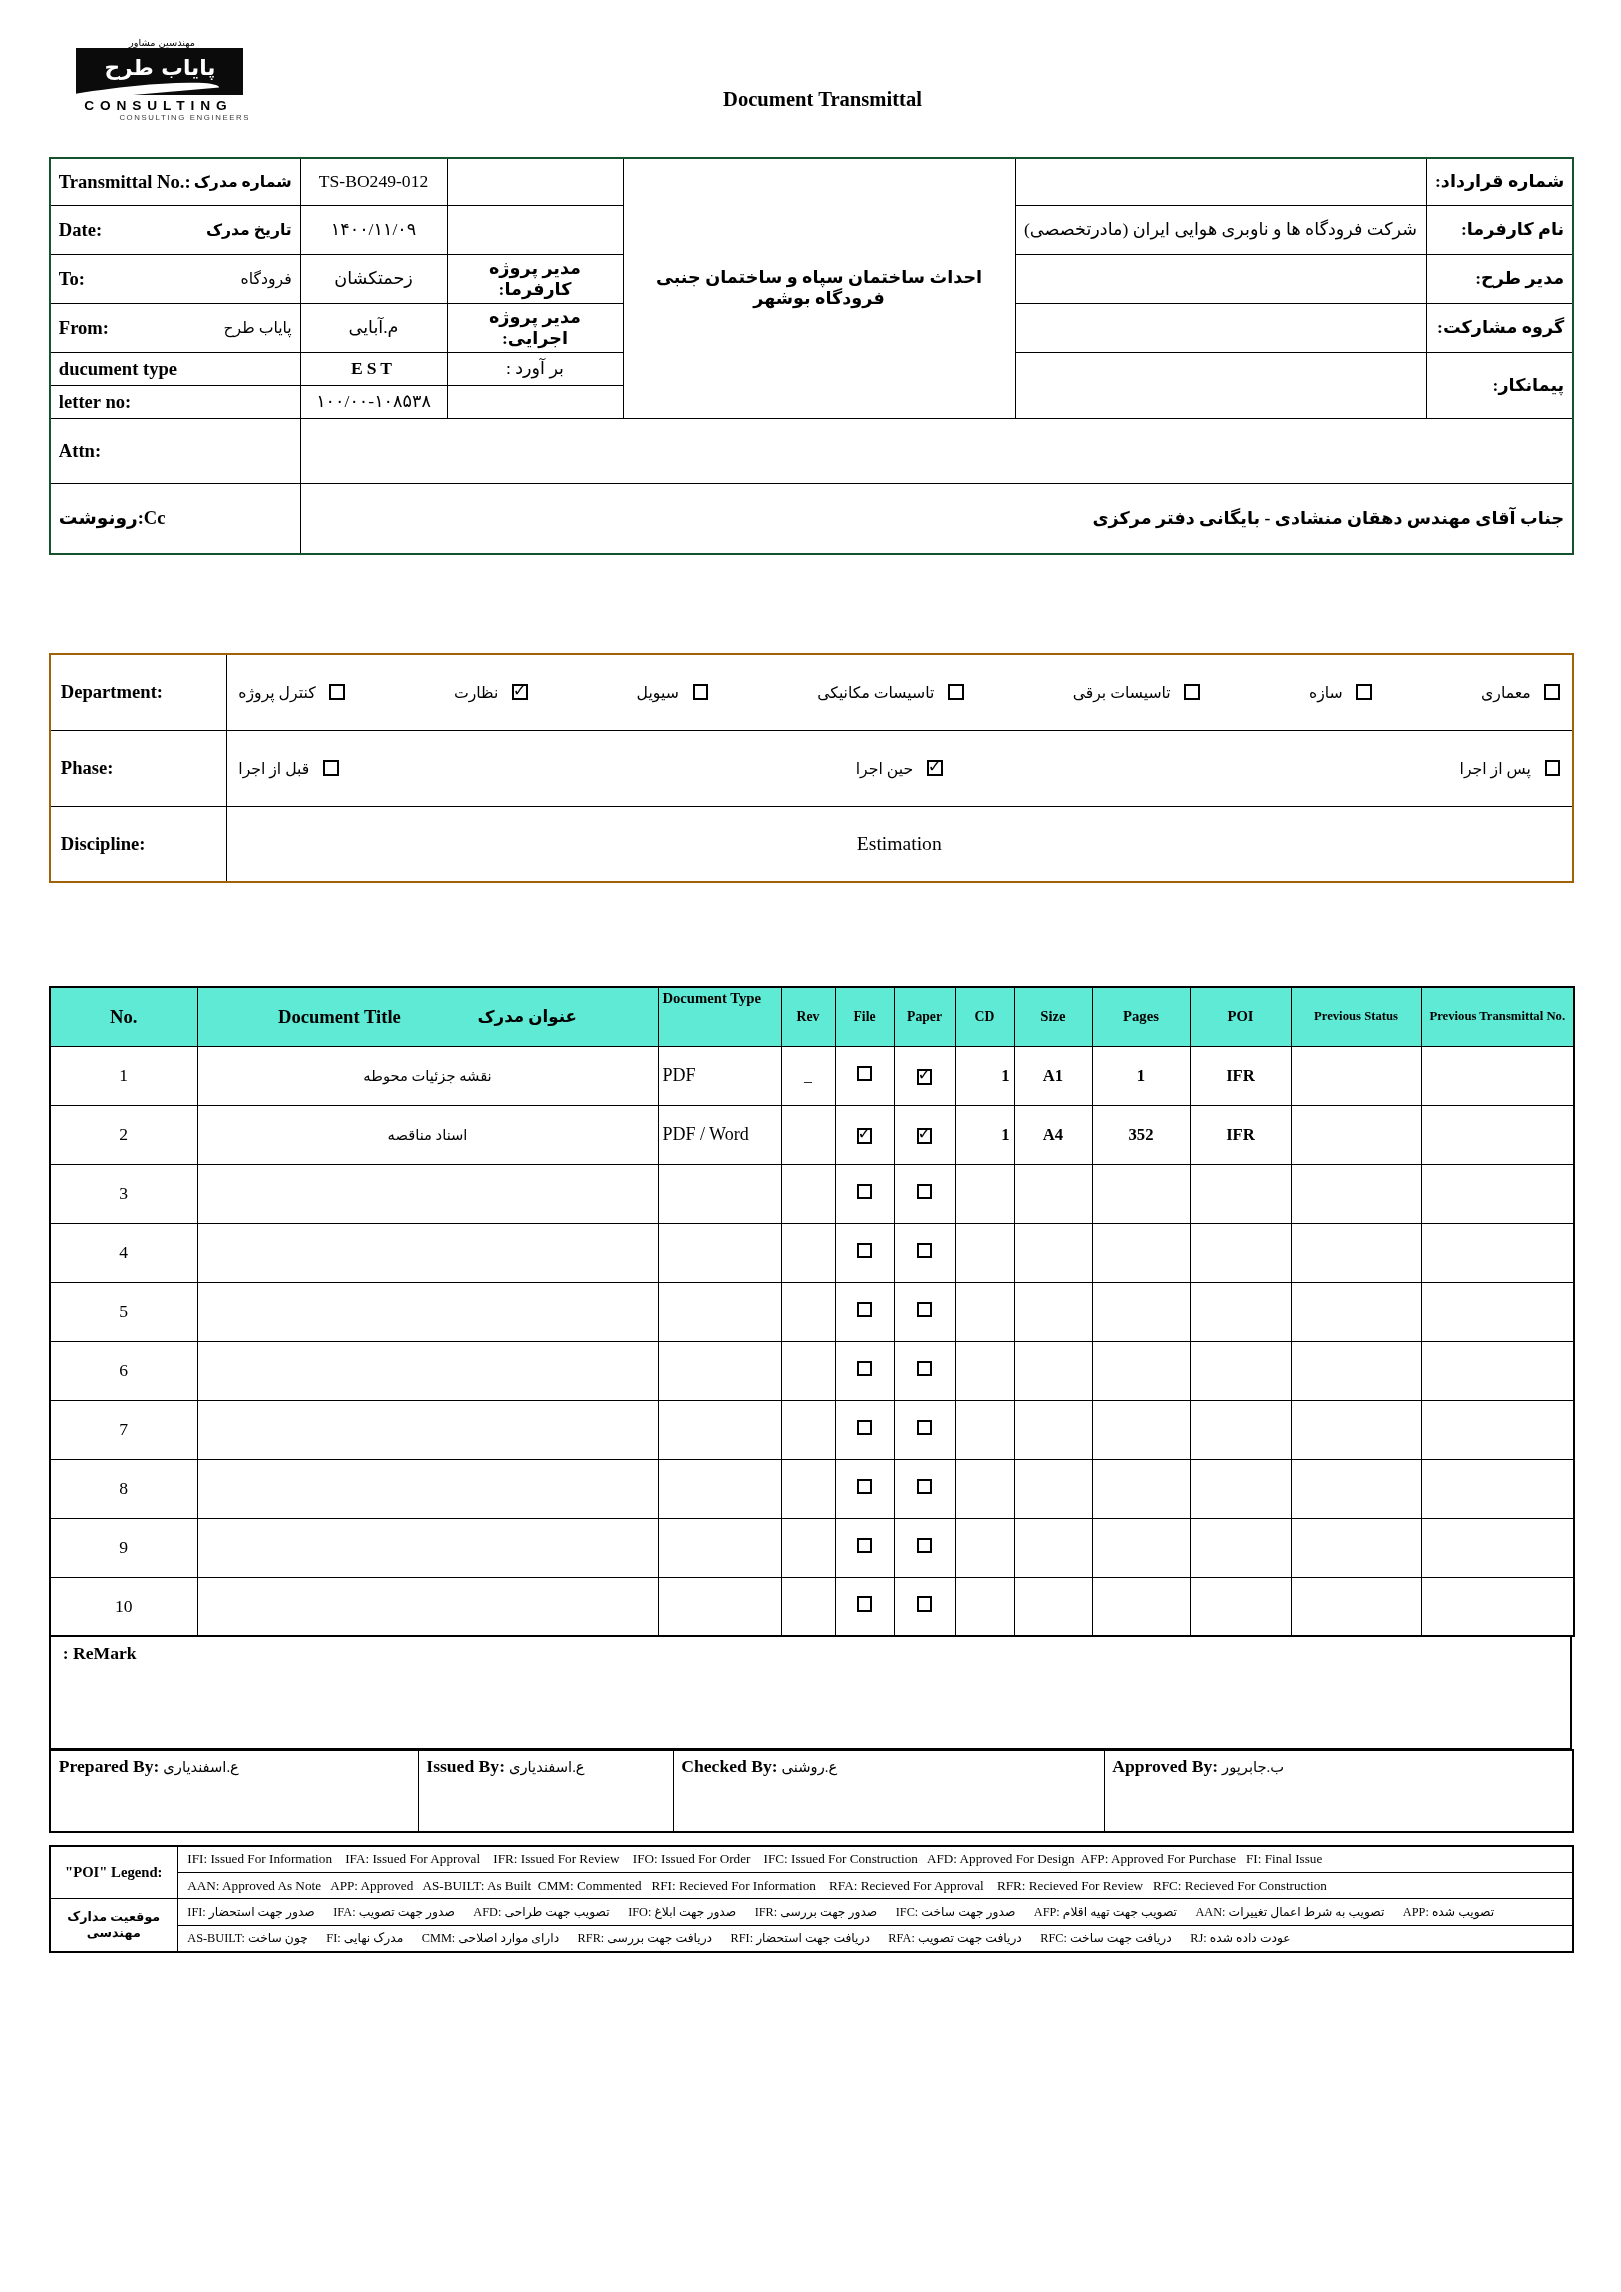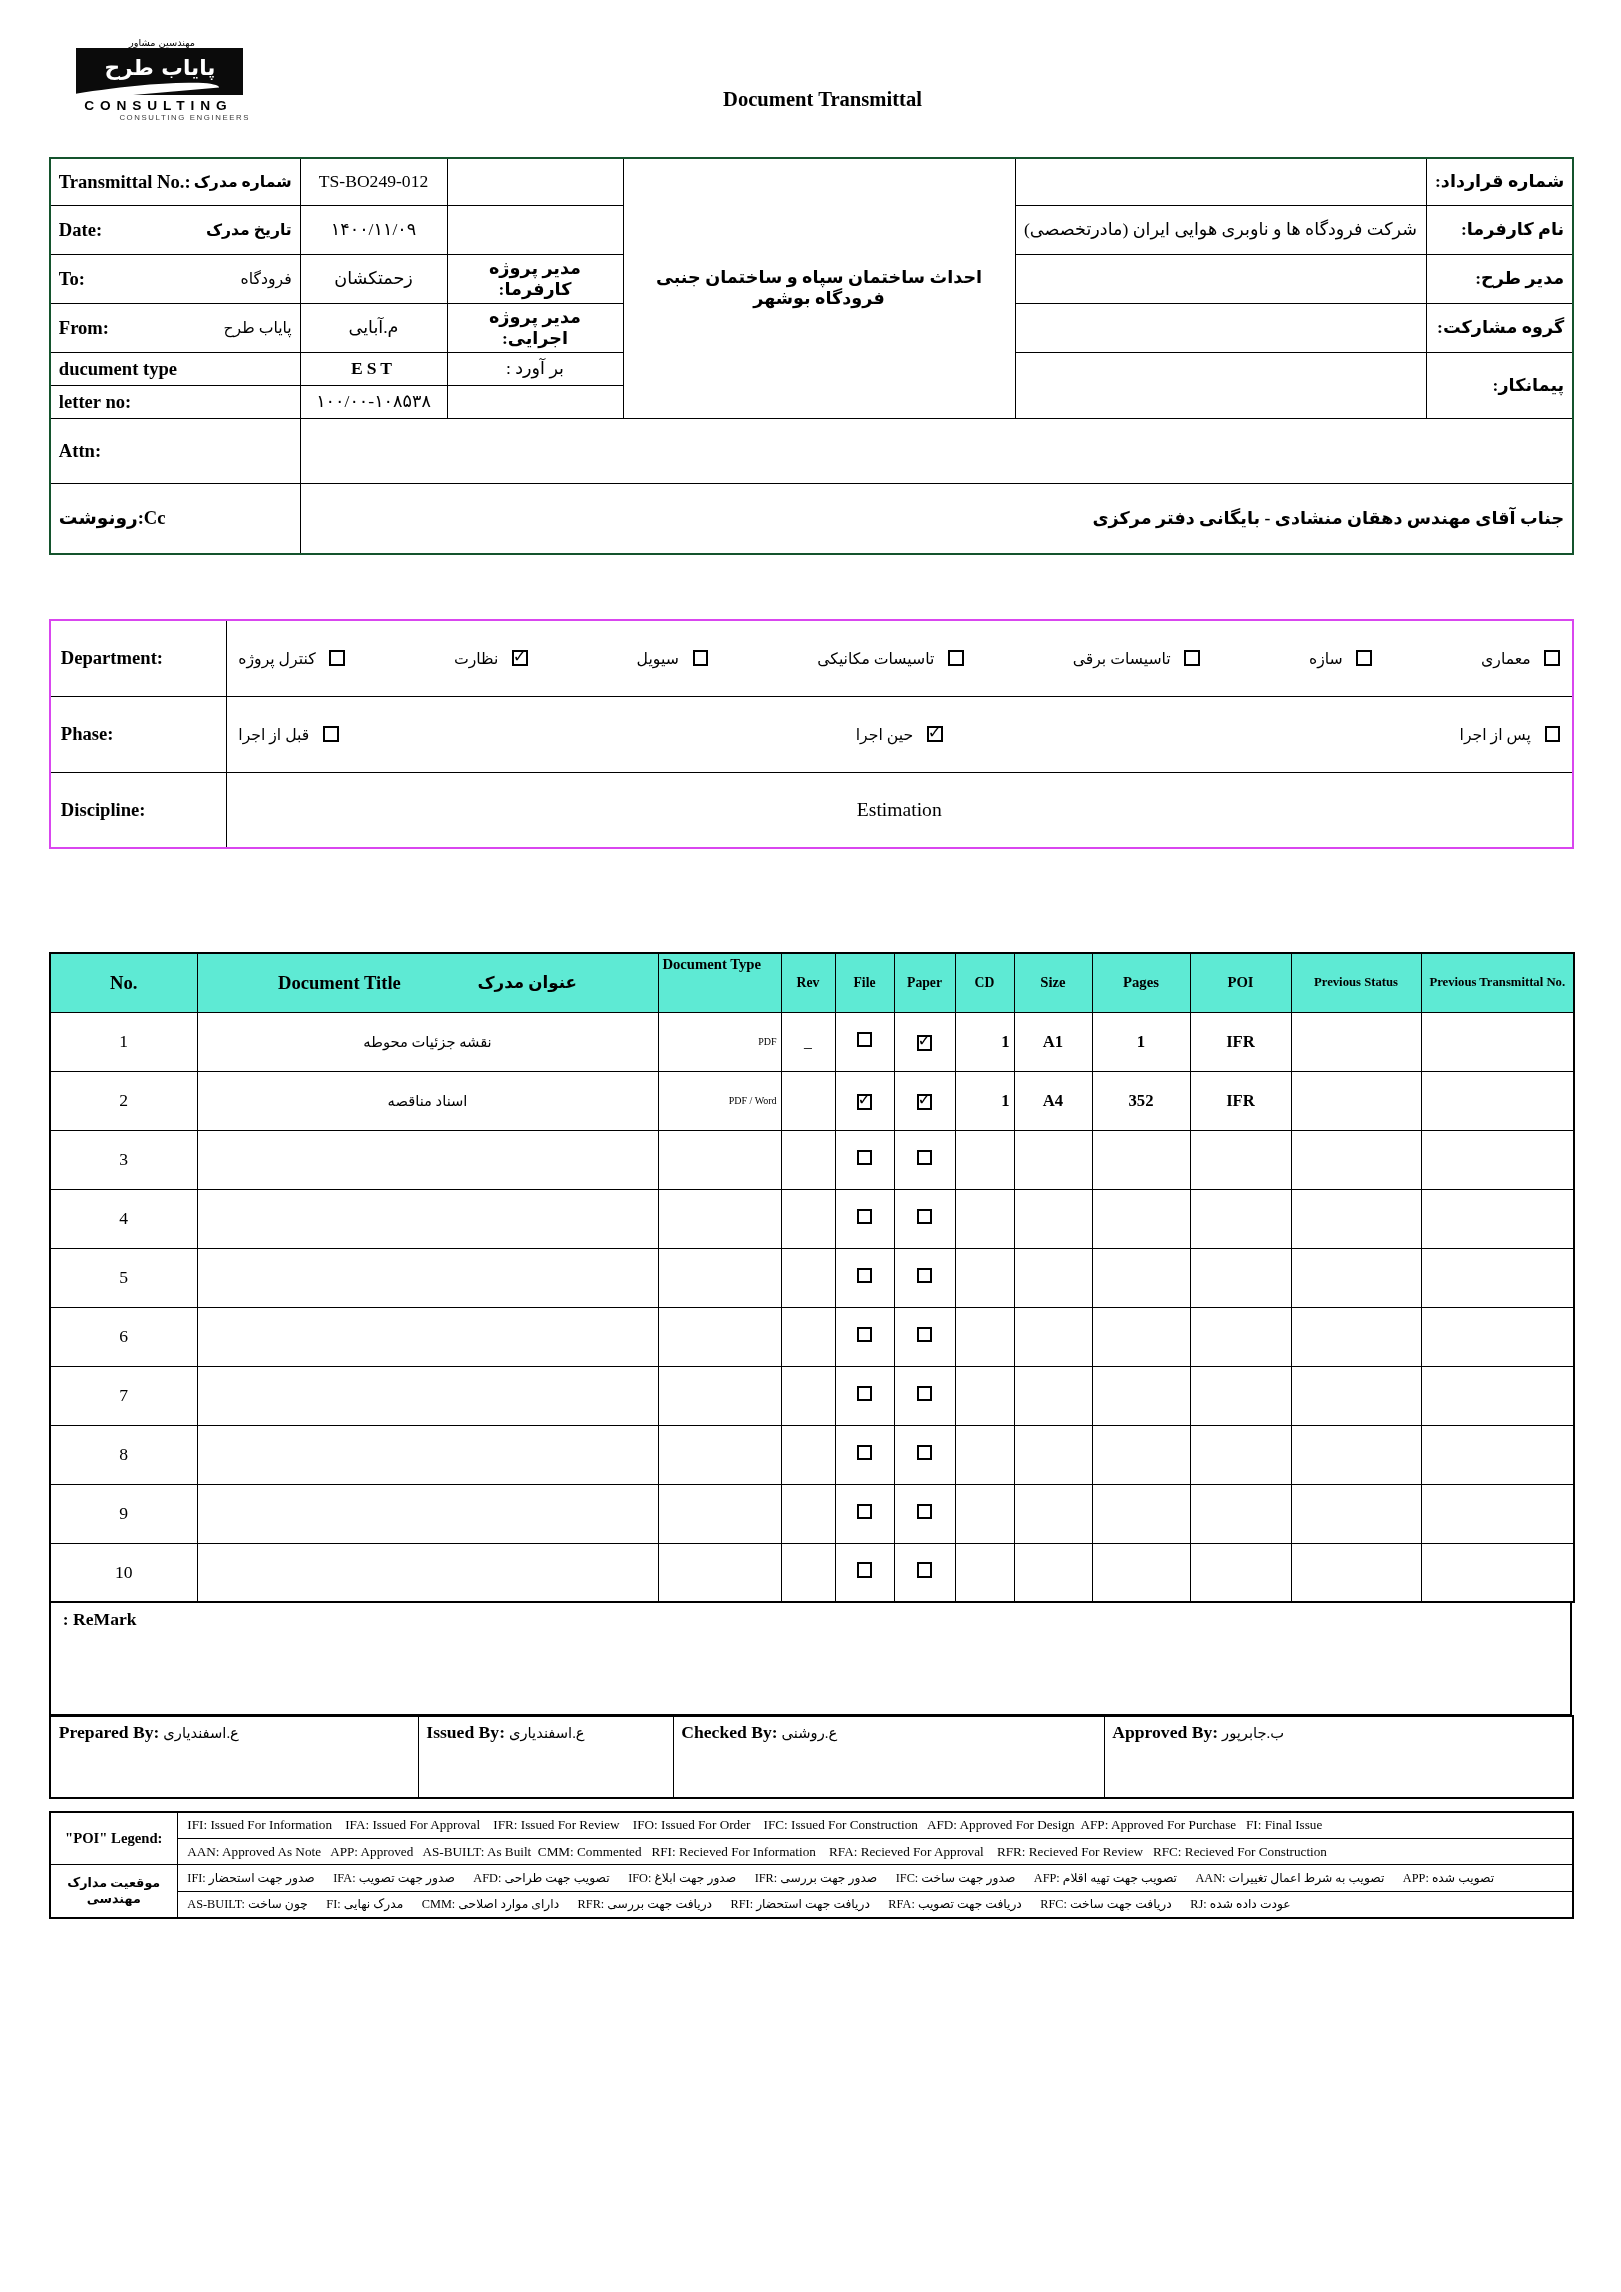--- a/index.html
+++ b/index.html
@@ -43,21 +43,21 @@
   .lbl-fa-reg { font-weight:normal; font-size:15.7px; }
   .center { text-align:center; }
   .role-cell { text-align:center; font-weight:bold; font-size:15.7px; }
   .project-cell { text-align:center; font-weight:bold; font-size:16.7px; padding:3.9px 13.7px; }
   .rlabel { direction:rtl; text-align:right; font-weight:bold; font-size:15.7px; padding:2px 9.8px; }
   .rval { text-align:center; font-size:13.7px; }
   .est-val { font-weight:bold; letter-spacing:3.9px; }
   .cc-value { direction:rtl; text-align:right; font-weight:bold; font-size:16.7px; padding-right:11.8px; }
 
   
-  .class-table { width:1523px; border:2px solid #d946ef; margin-top:64px; }
+  .class-table { width:1523px; border:2px solid #a16207; margin-top:98px; }
   .class-row { height:76px; }
   .class-label { font-weight:bold; font-size:18.6px; padding:3.9px 9.8px; }
   .options { display:flex; justify-content:space-between; align-items:center; padding:0 11.8px; direction:ltr; }
   .check-item { display:flex; align-items:center; gap:13.7px; }
   .check-label { font-size:15.7px; }
   .checkbox { width:15.7px; height:15.7px; min-width:15.7px; border:2px solid #000; display:inline-flex;
               align-items:flex-end; justify-content:center; font-size:16.7px; font-weight:bold;
               line-height:0.9; overflow:visible; font-family:"DejaVu Sans",sans-serif; }
   .discipline-val { text-align:center; font-size:19.6px; }
 
@@ -70,21 +70,21 @@
   .h-title-en { font-size:18.6px; }
   .h-title-fa { font-size:16.7px; }
   .h-type { text-align:left; vertical-align:top; padding:3.9px 5.9px; font-size:14.7px; }
   .h-sm { font-size:13.7px; }
   .h-md { font-size:14.7px; }
   .h-xs { font-size:12.7px; padding:2px; }
   .doc-row { height:59px; }
   .doc-row td { padding:2px 3.9px; }
   .c-no { text-align:center; font-size:17.6px; }
   .c-title { text-align:center; font-size:14.7px; }
-  .c-type { text-align:right; padding-left:5.9px; font-size:10px;font-family:Liberation Serif, serif; }
+  .c-type { text-align:left; padding-left:5.9px; font-size:18px;font-family:Liberation Serif, serif; }
   .c-rev { text-align:center; font-size:15.7px; }
   .c-check { text-align:center; }
   .c-check .checkbox { margin:0 auto; }
   .c-cd { text-align:right; padding-right:7.8px; font-weight:bold; font-size:16.7px; }
   .c-size, .c-pages, .c-poi { text-align:center; font-weight:bold; font-size:16.7px; }
 
   
   .remark-box { width:1523px; border:2px solid #000; border-top:none; height:113px; padding:5.9px 11.8px; }
   .remark-label { font-weight:bold; font-size:17.6px; }
   .sig-table { width:1523px; border:2px solid #000; margin-top:-1px; }

